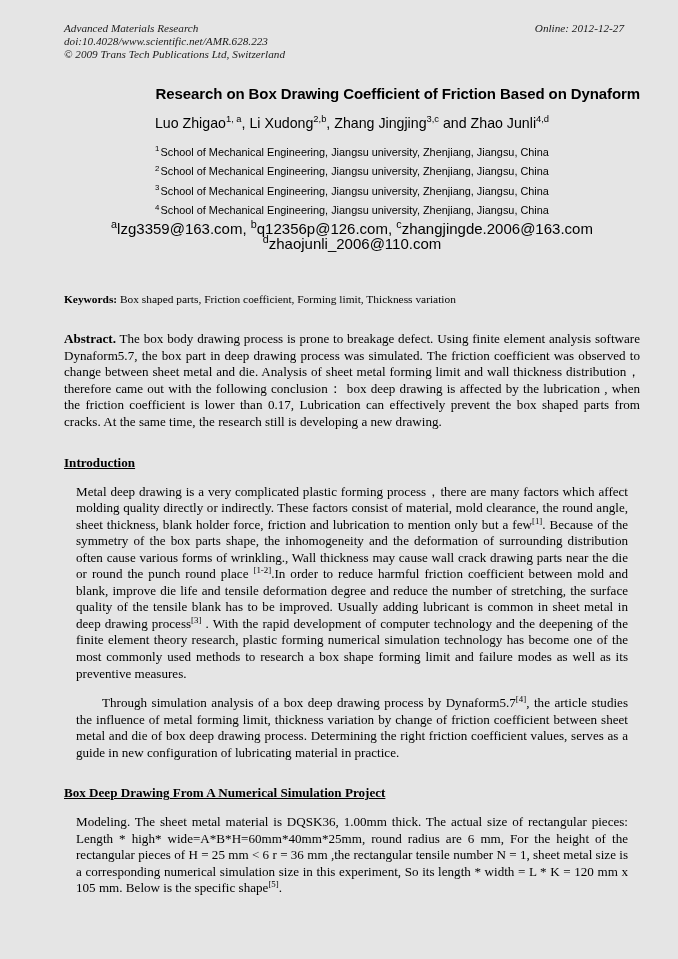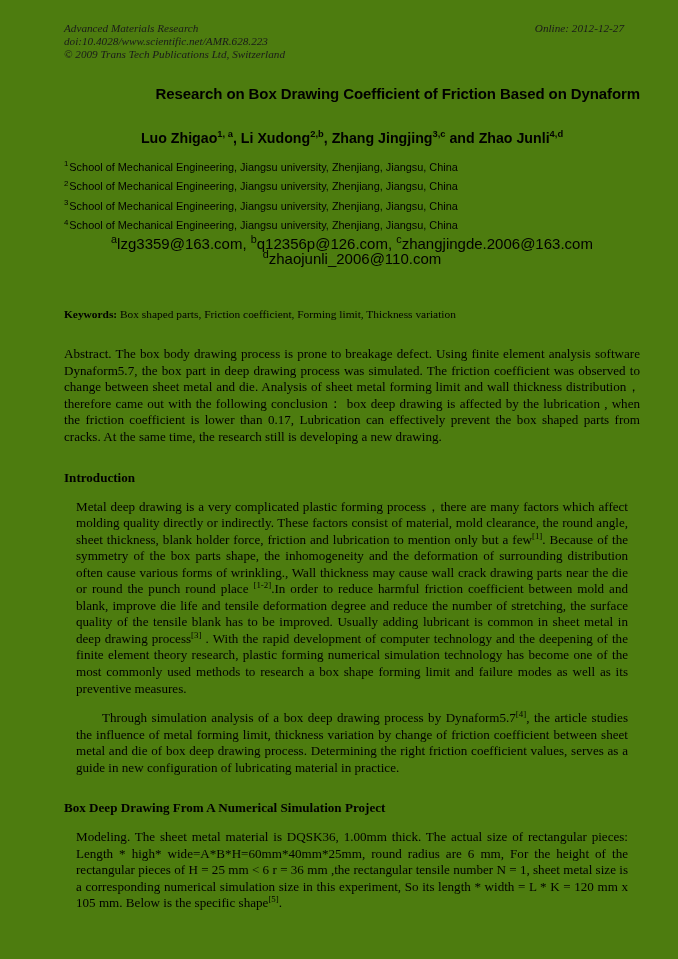--- a/index.html
+++ b/index.html
@@ -13,21 +13,21 @@
     font-family: "Liberation Serif", serif;
     color: #000000;
     -webkit-font-smoothing: antialiased;
   }
   .page {
     position: relative;
     width: 678px;
     height: 959px;
     box-sizing: border-box;
     padding: 22px 38px 0 64px;
-    background: #4d7c0f;
+    background: #e5e5e5;
     overflow: hidden;
   }
 
   
   .masthead {
     position: relative;
     font-family: "Liberation Serif", serif;
     font-style: italic;
     font-size: 11.2px;
     line-height: 13.2px;
@@ -51,35 +51,34 @@
     line-height: 20px;
     text-align: right;
     margin-top: 22px;
     letter-spacing: -0.1px;
   }
   .authors {
     font-family: "Liberation Sans", sans-serif;
     font-size: 14.2px;
     line-height: 20px;
     text-align: center;
-    margin-top: 24px;
-    font-weight: bold;
+    margin-top: 9px;
   }
   .authors sup, .affil sup, .emails sup {
     font-size: 0.66em;
     vertical-align: super;
     line-height: 0;
   }
 
   .affils { margin-top: 10px; }
   .affil {
     font-family: "Liberation Sans", sans-serif;
     font-size: 10.9px;
     line-height: 19.6px;
-    text-align: left;
+    text-align: center;
   }
   .affil sup { font-size: 0.72em; padding-right: 1px; }
 
   .emails {
     font-family: "Liberation Sans", sans-serif;
     font-size: 15px;
     line-height: 15px;
     text-align: center;
     margin-top: 0;
   }
@@ -94,27 +93,28 @@
   }
   .keywords b { font-weight: bold; }
 
   .abstract {
     font-size: 13.1px;
     line-height: 16.6px;
     text-align: justify;
     text-justify: inter-word;
     margin-top: 24px;
   }
-  .abstract b { font-weight: normal; }
+  .abstract b { font-weight: bold; }
 
   .section-head {
     font-size: 13.1px;
     font-weight: bold;
     line-height: 16px;
     margin-top: 24px;
+    text-decoration: underline;
   }
 
   p.body {
     font-size: 13.1px;
     line-height: 16.55px;
     text-align: justify;
     text-justify: inter-word;
     margin: 12px;
     margin-top: 13px;
   }

